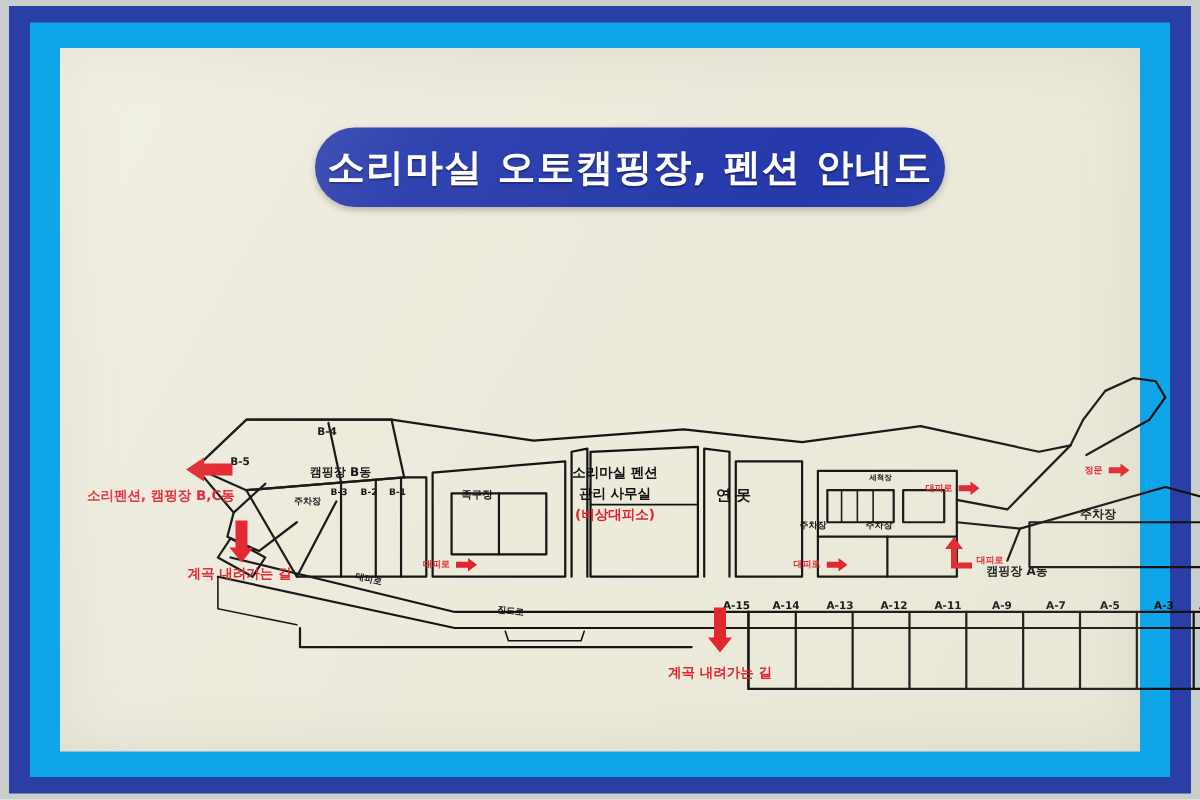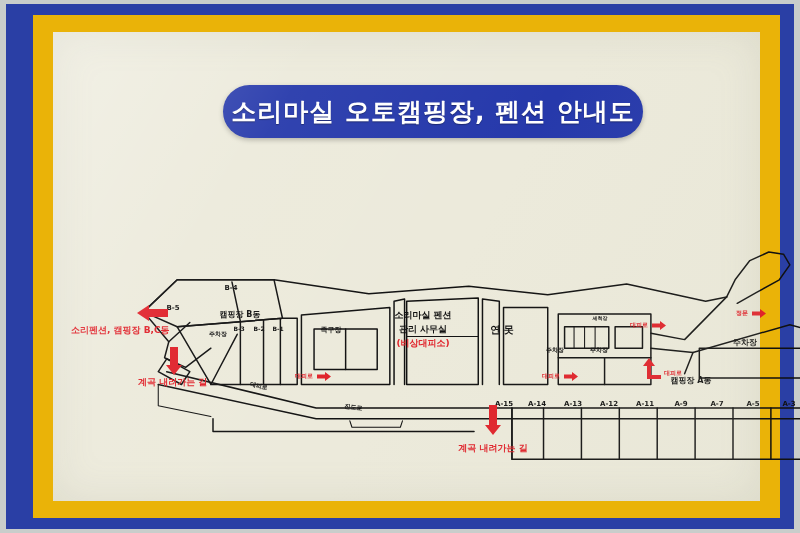--- a/index.html
+++ b/index.html
@@ -15,22 +15,21 @@
   .frame-outer{
     position:absolute;left:0;top:0;width:800px;height:533px;
     background:#c9cdcb;
   }
   .frame-blue{
     position:absolute;left:6px;top:4px;right:6px;bottom:4px;
     background:#2a3fa5;
   }
   .frame-white{
     position:absolute;left:14px;top:11px;right:14px;bottom:11px;
-    background:#eab308;
-    margin-left:13px;
+    background:#0ea5e9;
   }
   .board{
     position:absolute;left:20px;top:17px;right:20px;bottom:17px;
     background:#eceadb;
     box-shadow:inset 0 0 40px rgba(150,150,130,.18);
   }
   .sheen{
     position:absolute;left:0;top:0;right:0;bottom:0;
     background:linear-gradient(120deg,rgba(255,255,255,.30) 0%,rgba(255,255,255,.05) 28%,rgba(255,255,255,0) 55%,rgba(210,210,190,.12) 100%);
     pointer-events:none;

